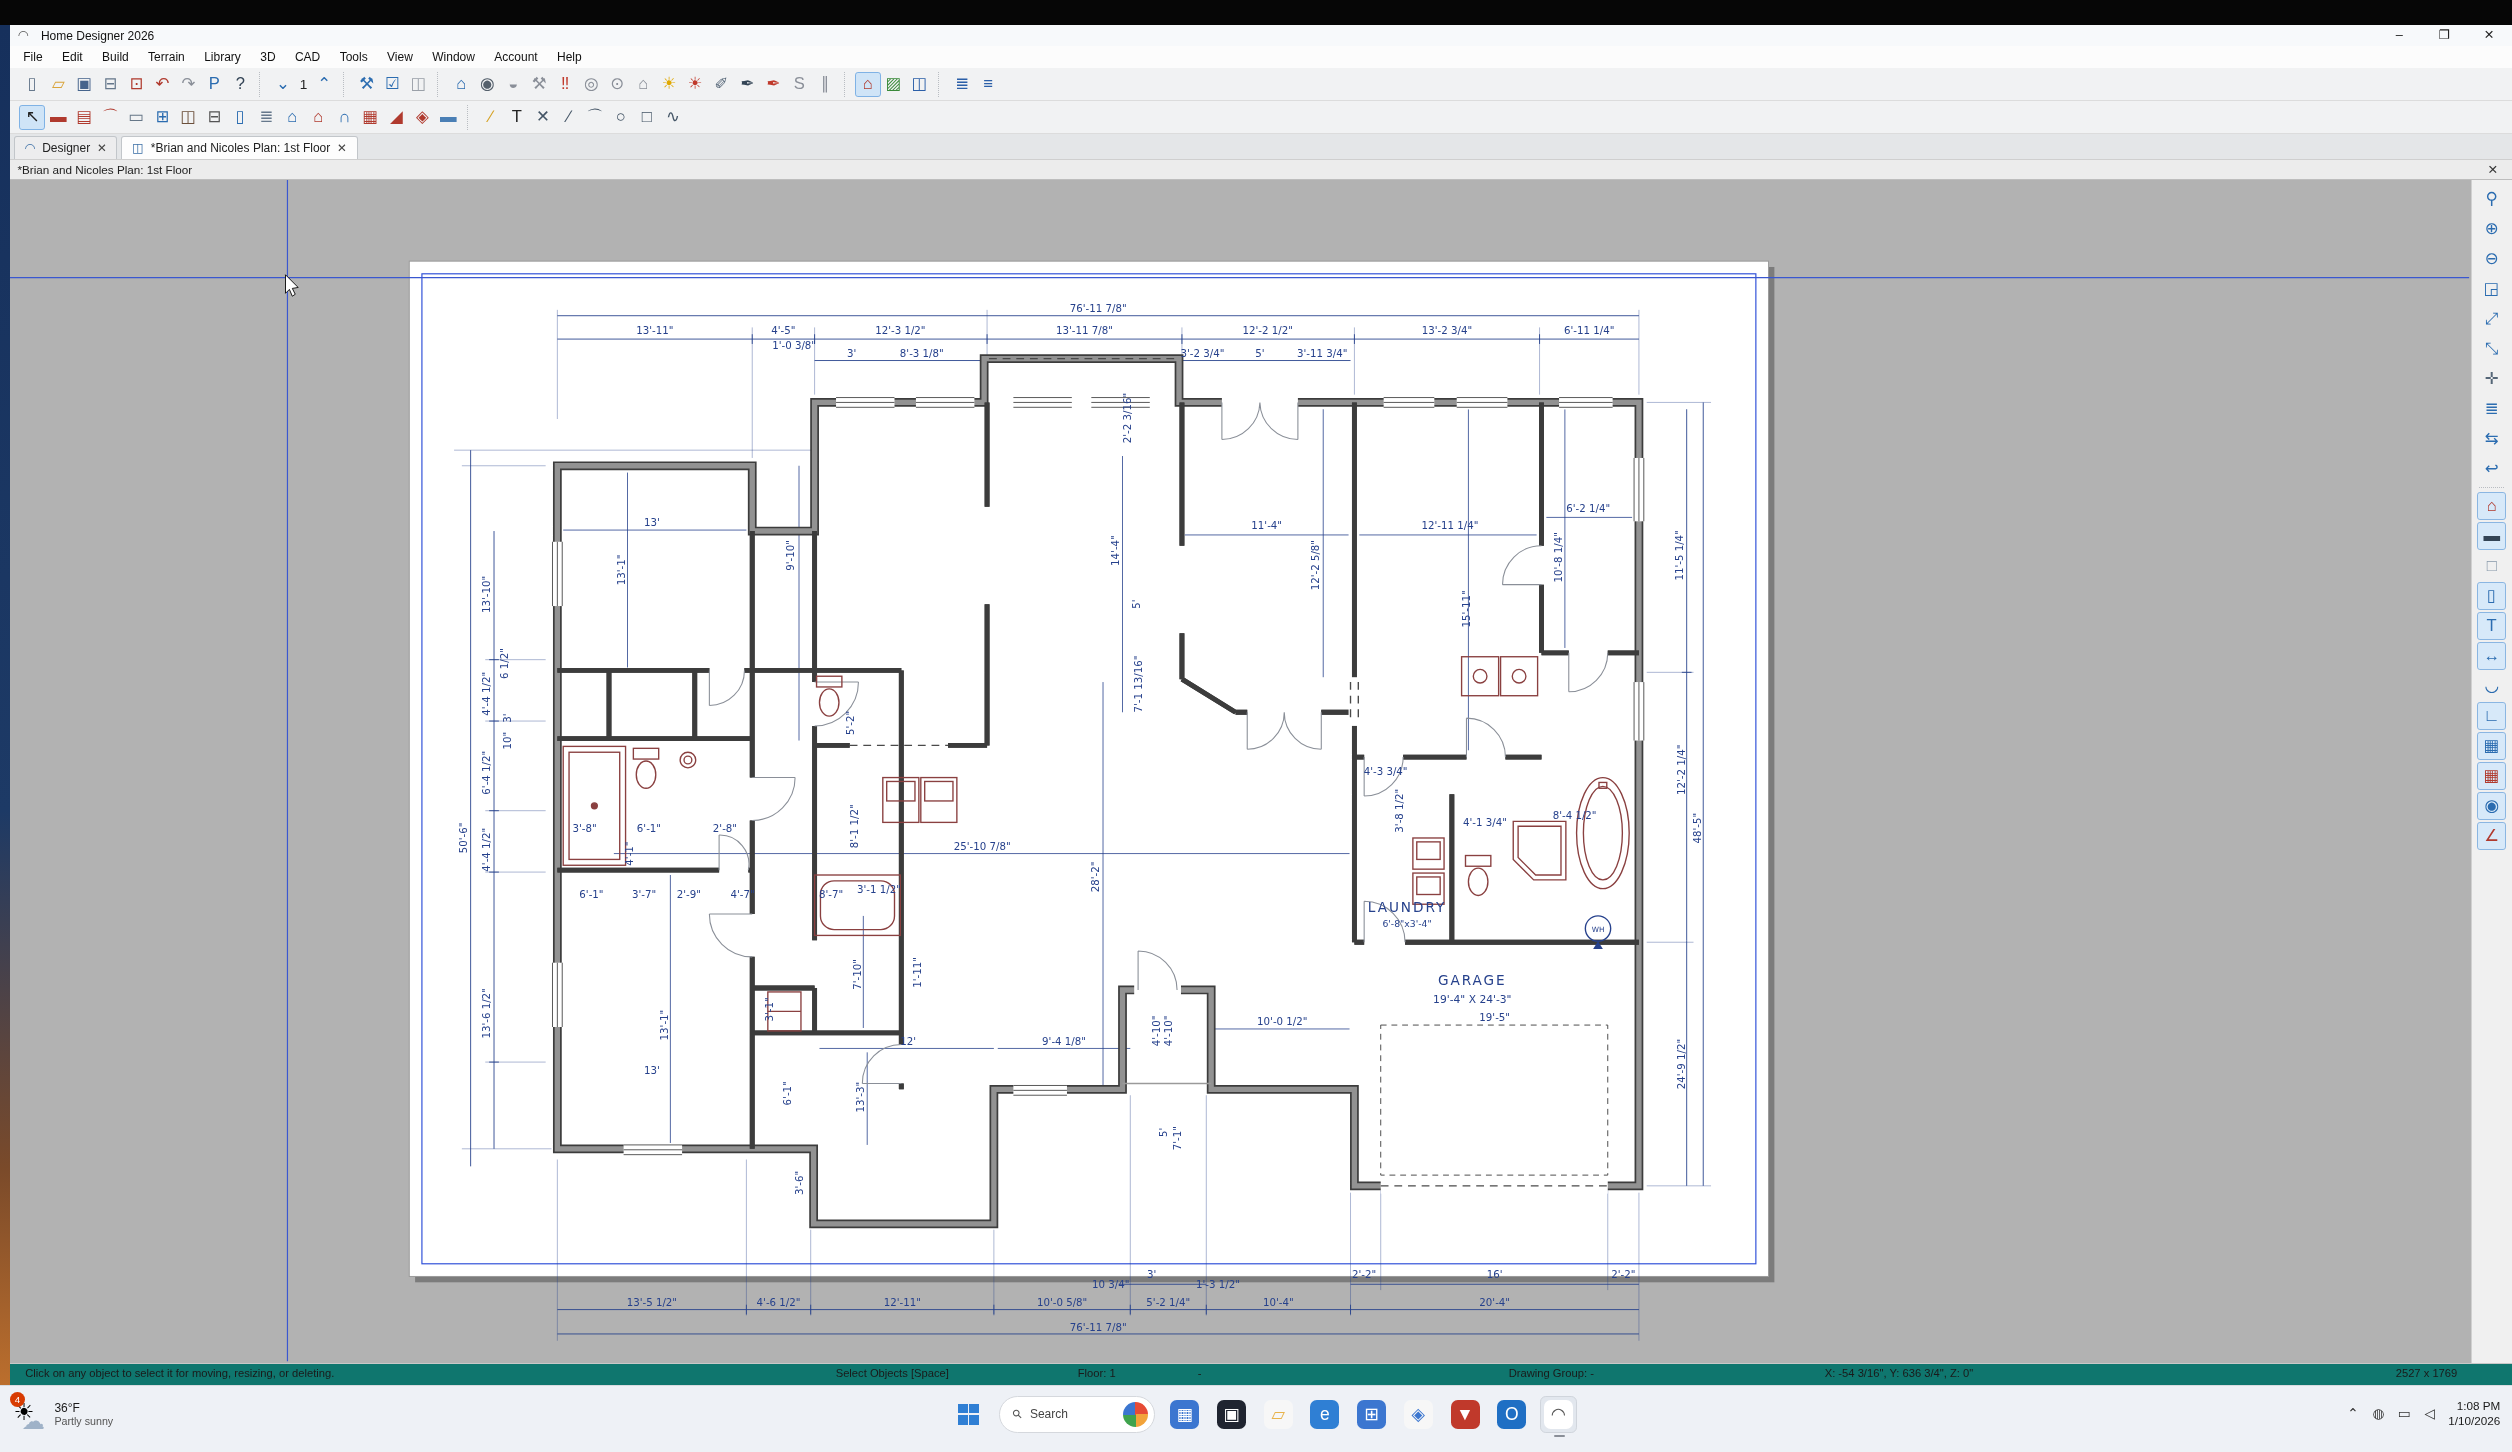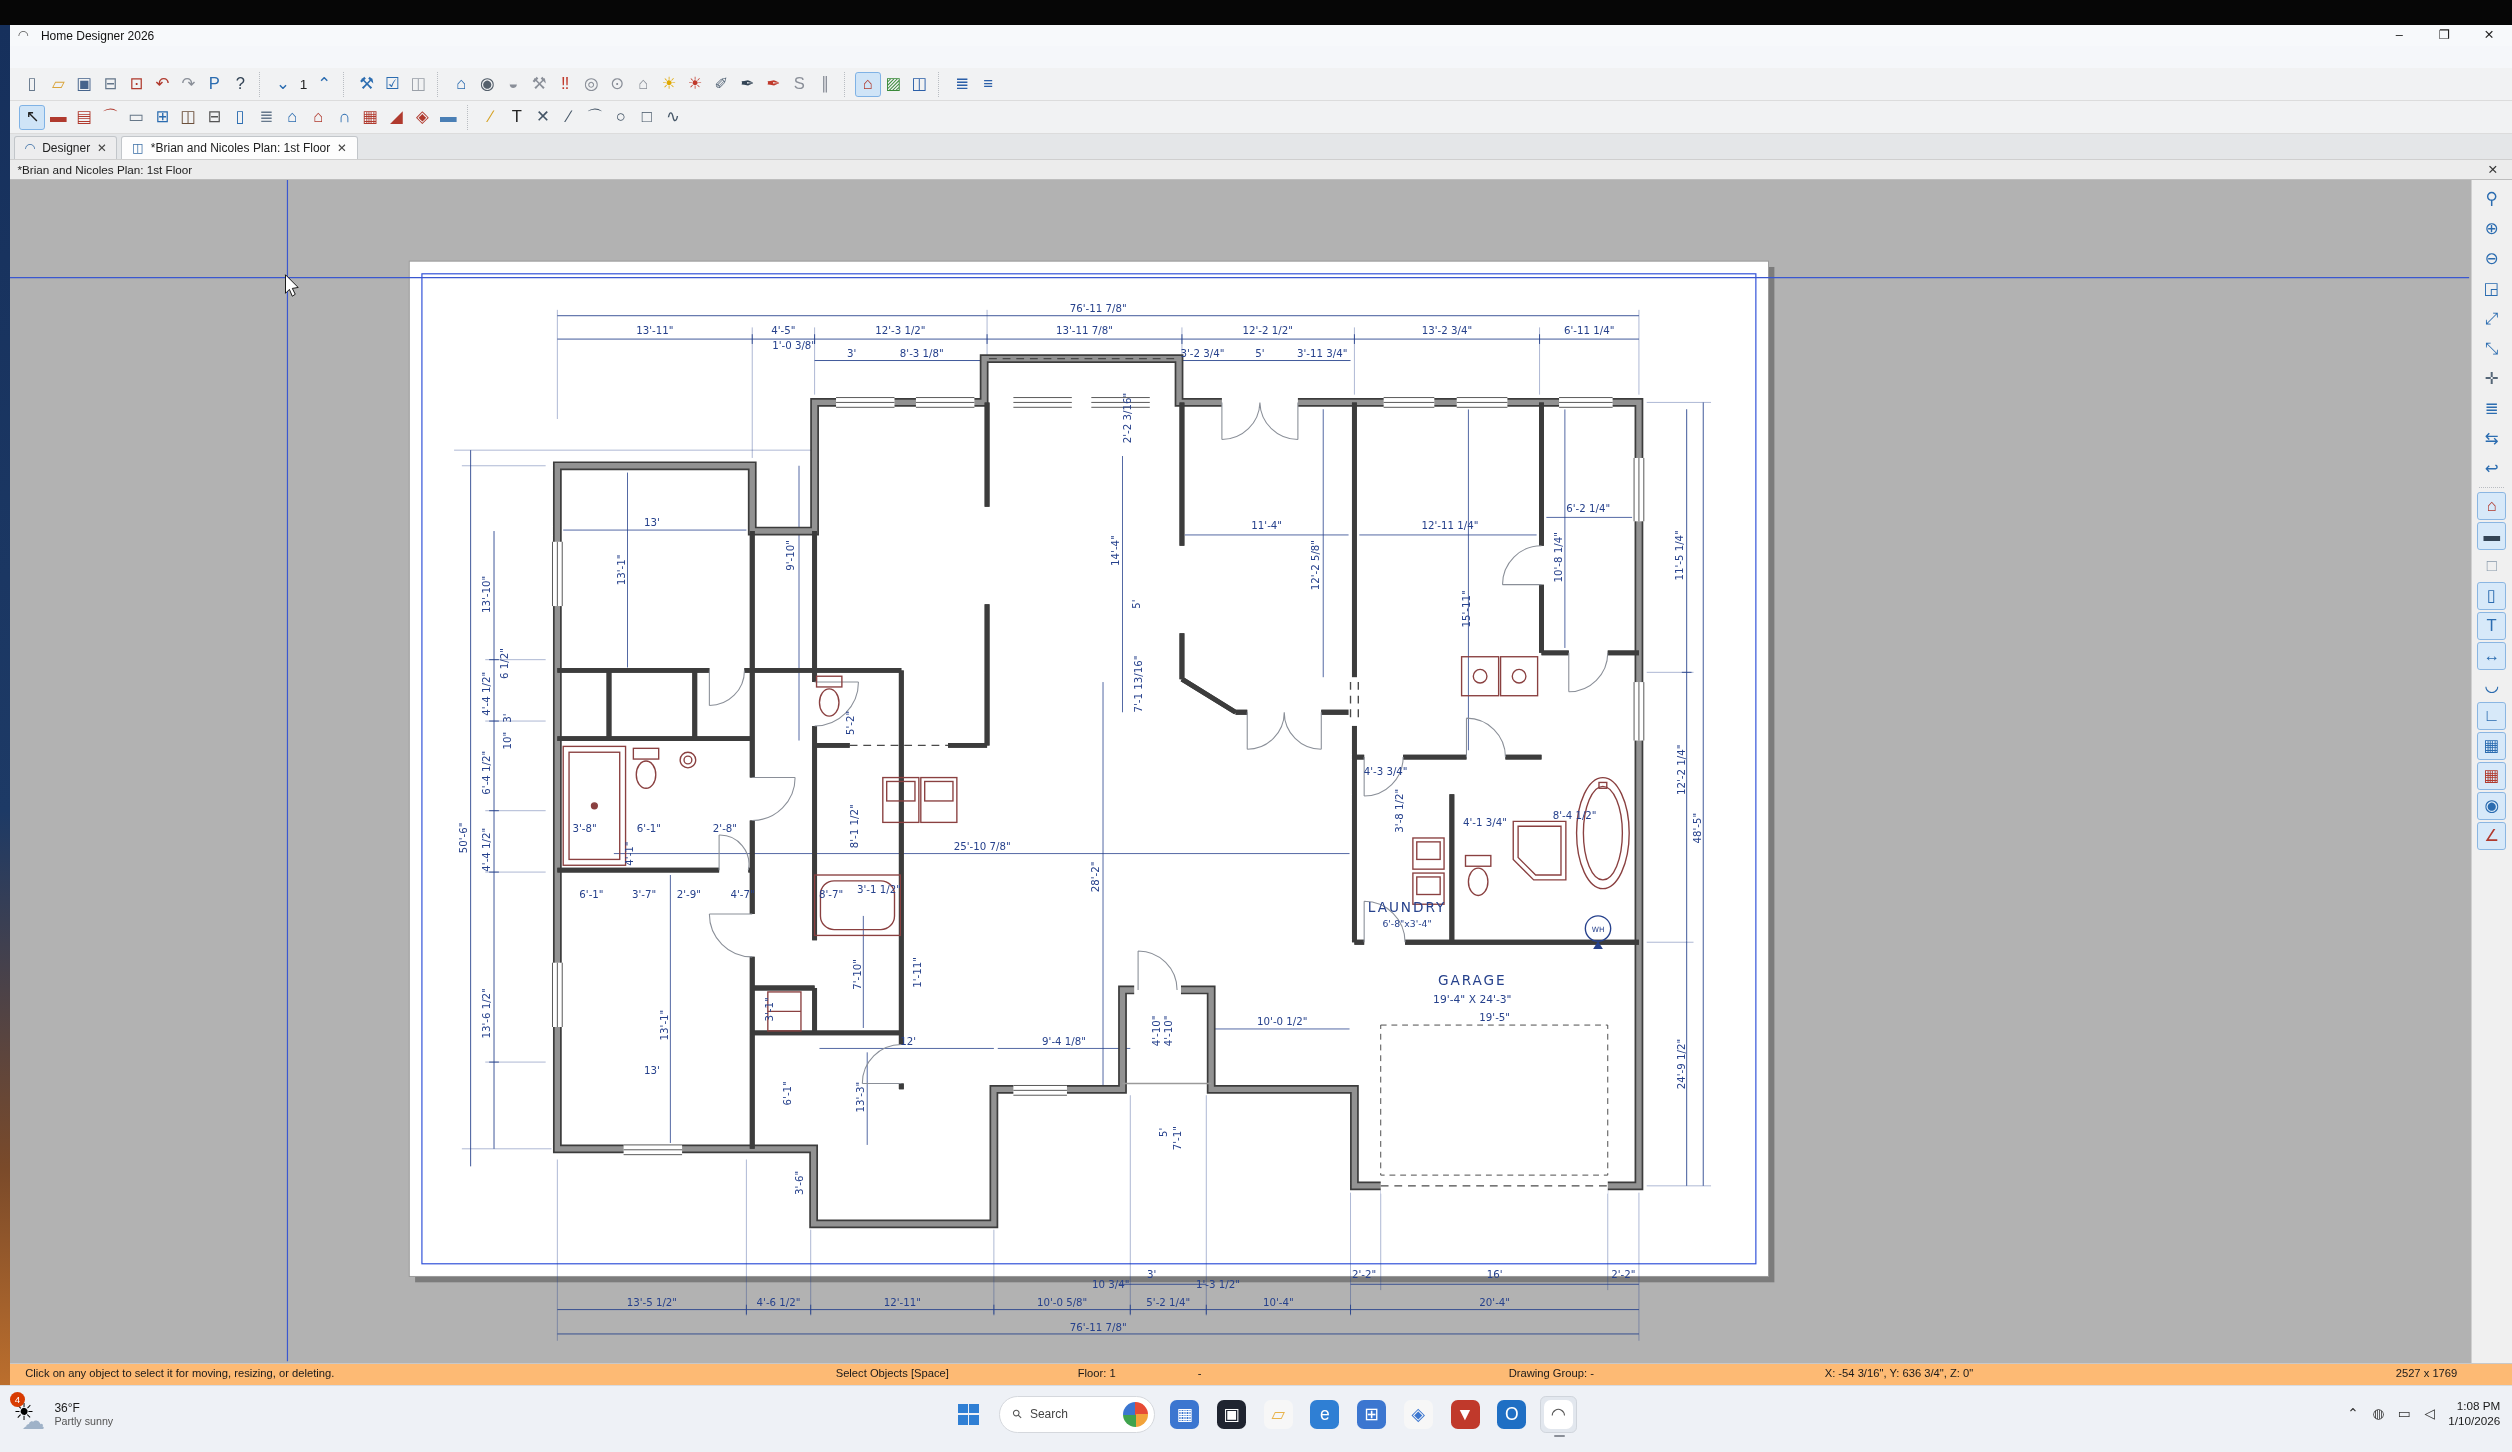--- a/index.html
+++ b/index.html
@@ -47,21 +47,21 @@
   #canvas { left:0; top:155px; width:2502px; height:1183px; background:#b2b2b2; overflow:hidden; }
   #plansvg { position:absolute; left:-9.7px; top:-180px; }
 
   
   #rightbar { position:absolute; right:0; top:0; width:41px; height:1183px; background:#f0f0f0; border-left:1px solid #d0d0d0; display:flex; flex-direction:column; align-items:center; padding-top:3.9px; }
   #rightbar .handle { width:25px; border-top:1.9px dotted #b9bdc2; margin:2.9px 0; }
   .ricon { width:29px; height:28px; display:flex; align-items:center; justify-content:center; font-size:16.6px; border:1px solid transparent; border-radius:2.9px; margin:1px 0; }
   .ricon.on { background:#d7e9f9; border-color:#8ab6e2; }
 
   
-  #statusbar { left:0; top:1338px; width:100%; height:27px; background:#fdba74; border-top:1px solid #c8c8c8; font-size:11.2px; color:#1a1a1a; }
+  #statusbar { left:0; top:1338px; width:100%; height:27px; background:#0f766e; border-top:1px solid #c8c8c8; font-size:11.2px; color:#1a1a1a; }
   #statusbar span { position:absolute; top:2.9px; white-space:nowrap; }
 
   
   #taskbar { left:0; top:1385px; width:2512px; height:68px; background:#eef1f6; border-top:1px solid #d8dbe0; }
   #weather { position:absolute; left:13.6px; top:11.7px; display:flex; align-items:center; gap:7.8px; }
   #weather .wicon { position:relative; width:33px; height:33px; font-size:23.4px; }
   #weather .badge { position:absolute; top:-5.8px; left:-3.9px; background:#d83b01; color:#fff; border-radius:50%; width:15.6px; height:15.6px; font-size:9.7px; text-align:center; line-height:15.6px; }
   #weather .wtemp { font-size:12px; color:#1a1a1a; }
   #weather .wdesc { font-size:10.7px; color:#555; }
   #taskcenter { position:absolute; left:950px; top:9.7px; display:flex; align-items:center; gap:11.7px; }
@@ -95,20 +95,34 @@
     <div class="abs" id="titlebar">
       <span class="logo">◠</span>
       <span>Home Designer 2026</span>
       <div id="win-controls">
         <span>–</span>
         <span>❐</span>
         <span>✕</span>
       </div>
     </div>
 
+    <div class="abs" id="menubar">
+        <span>File</span>
+        <span>Edit</span>
+        <span>Build</span>
+        <span>Terrain</span>
+        <span>Library</span>
+        <span>3D</span>
+        <span>CAD</span>
+        <span>Tools</span>
+        <span>View</span>
+        <span>Window</span>
+        <span>Account</span>
+        <span>Help</span>
+      </div>
 
     <div class="abs toolbar" id="toolbar1">
         <div class="tgroup">
           <div class="ticon" style="color: rgb(102, 120, 140);">▯</div>
           <div class="ticon" style="color: rgb(217, 164, 59);">▱</div>
           <div class="ticon" style="color: rgb(70, 100, 140);">▣</div>
           <div class="ticon" style="color: rgb(102, 120, 140);">⊟</div>
           <div class="ticon" style="color: rgb(176, 58, 46);">⊡</div>
           <div class="ticon" style="color: rgb(176, 58, 46);">↶</div>
           <div class="ticon" style="color: rgb(138, 143, 152);">↷</div>

